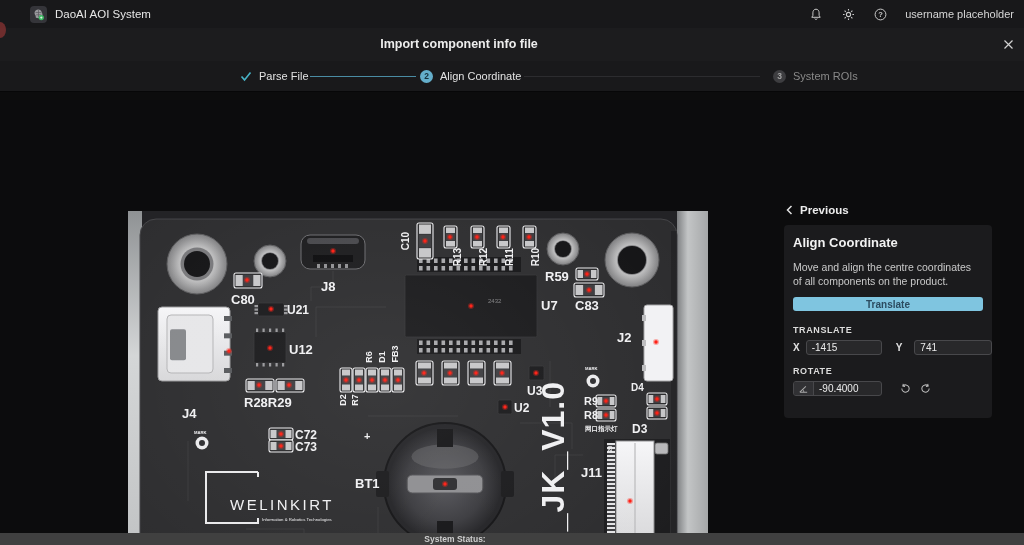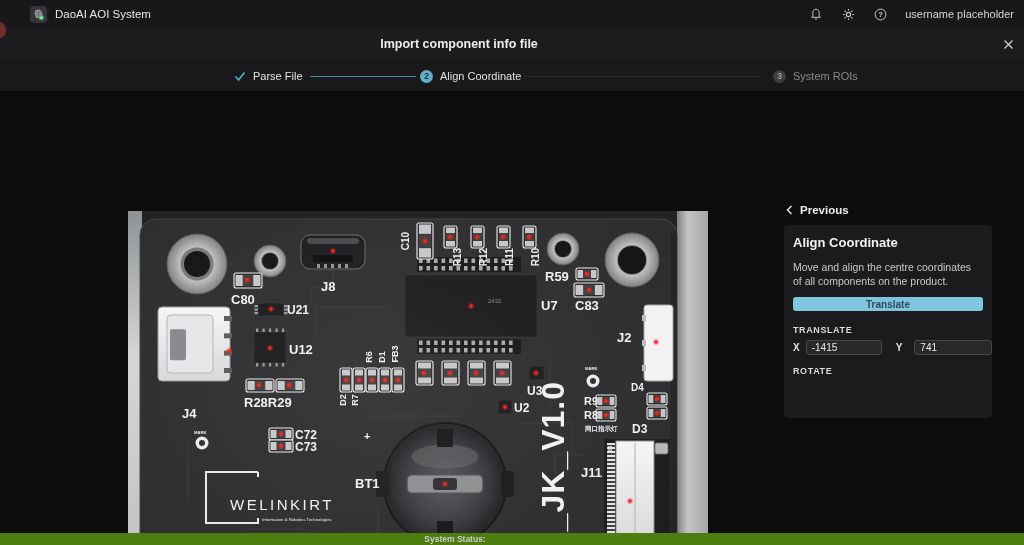--- a/index.html
+++ b/index.html
@@ -49,21 +49,21 @@
   .tin{width:64px;height:13px;background:#28282a;border:1px solid #48484b;border-radius:3px;color:#ececec;font-size:10px;padding:0 5px;font-family:"Liberation Sans",sans-serif;outline:none;}
   .tin.y{width:66px;margin-left:6px;}
   .rot-row{display:flex;align-items:center;margin-top:5px;}
   .rot-group{display:flex;align-items:center;width:89px;height:15px;background:#28282a;border:1px solid #48484b;border-radius:3px;box-sizing:border-box;}
   .rot-icon-cell{width:19px;height:100%;background:#313134;border-right:1px solid #48484b;display:flex;align-items:center;justify-content:center;border-radius:2px 0 0 2px;}
   .rot-value{flex:1;font-size:10px;color:#ececec;padding-left:5px;}
   .rot-btn{width:13px;height:13px;display:flex;align-items:center;justify-content:center;cursor:pointer;}
   .rot-btn.ccw{margin-left:17px;}
   .rot-btn.cw{margin-left:7px;}
   
-  .statusbar{position:absolute;left:0;top:533px;width:1024px;height:12px;background:#4d7c0f;z-index:6;}
+  .statusbar{position:absolute;left:0;top:533px;width:1024px;height:12px;background:#404040;z-index:6;}
   .status-text{position:absolute;left:455px;top:1px;transform:translateX(-50%);font-size:8.5px;font-weight:bold;color:#cfcfcf;white-space:nowrap;}
 </style>
 </head>
 <body>
 
 <div class="topbar">
   <div class="edge-artifact"></div>
   <div class="logo-chip">
     <svg width="13" height="13" viewBox="0 0 13 13">
       <path d="M6.5 1.4c-2.3 0-4 1.6-4 3.6 0 1 .4 1.8 1 2.5l.4 2.3 2.6.4c2.3 0 4-1.6 4-3.6s-1.7-5.2-4-5.2z" fill="#9a9a9e"></path>
@@ -103,21 +103,21 @@
   <div class="dlg-close">
     <svg width="11" height="11" viewBox="0 0 11 11">
         <path d="M1.5 1.5L9.5 9.5M9.5 1.5L1.5 9.5" stroke="#d2d2d2" stroke-width="1.2"></path>
       </svg>
   </div>
 </div>
 
 <div class="stepper">
   <div class="step-line line-done"></div>
   <div class="step-line line-todo"></div>
-  <div class="step done" style="left:234px;">
+  <div class="step done" style="left:240px;">
     <svg width="12" height="11" viewBox="0 0 12 11">
         <path d="M1.5 5.5l3 3.4 6-7.4" fill="none" stroke="#47b2c6" stroke-width="1.6"></path>
       </svg>
     <span class="step-label">Parse File</span>
   </div>
   <div class="step active" style="left:420px;">
     <span class="step-circle active">2</span>
     <span class="step-label">Align Coordinate</span>
   </div>
   <div class="step todo" style="left:773px;">
@@ -779,18 +779,41 @@
     <div class="card-desc">Move and align the centre coordinates of all components on the product.</div>
     <button class="btn translate">Translate</button>
     <div class="sec-label">TRANSLATE</div>
     <div class="xy-row">
       <span class="axis-label">X</span>
       <input class="tin" value="-1415" style="">
       <span class="axis-label" style="margin-left:8px;">Y</span>
       <input class="tin y" value="741" style="">
     </div>
     <div class="sec-label" style="margin-top:11px;">ROTATE</div>
+    <div class="rot-row">
+      <div class="rot-group">
+        <div class="rot-icon-cell">
+          <svg width="11" height="11" viewBox="0 0 12 12">
+              <path d="M2 10H10M2 10L8.6 3.6" stroke="#a8a8a8" stroke-width="1.1" fill="none"></path>
+              <path d="M6.4 10A4.4 4.4 0 0 0 5 6.9" stroke="#a8a8a8" stroke-width="1" fill="none"></path>
+            </svg>
+        </div>
+        <div class="rot-value">-90.4000</div>
+      </div>
+      <div class="rot-btn ccw">
+        <svg width="11" height="11" viewBox="0 0 12 12">
+            <path d="M3.2 3.2A4 4 0 1 1 2 6" fill="none" stroke="#bcbcbc" stroke-width="1.1"></path>
+            <path d="M3.6 1l-.5 2.4 2.4.4" fill="none" stroke="#bcbcbc" stroke-width="1.1"></path>
+          </svg>
+      </div>
+      <div class="rot-btn cw">
+        <svg width="11" height="11" viewBox="0 0 12 12">
+            <path d="M8.8 3.2A4 4 0 1 0 10 6" fill="none" stroke="#bcbcbc" stroke-width="1.1"></path>
+            <path d="M8.4 1l.5 2.4-2.4.4" fill="none" stroke="#bcbcbc" stroke-width="1.1"></path>
+          </svg>
+      </div>
+    </div>
   </div>
 </div>
 
 <div class="statusbar">
   <div class="status-text">System Status:</div>
 </div>
 
 </body></html>

